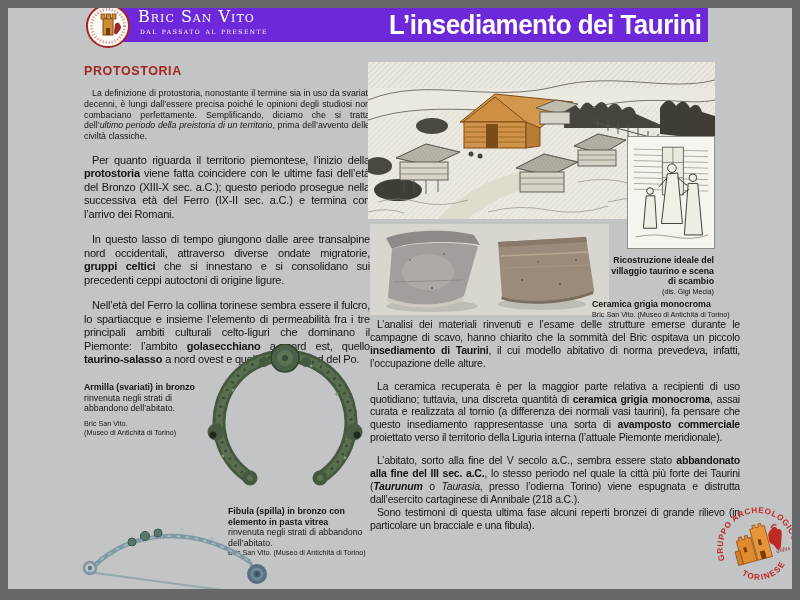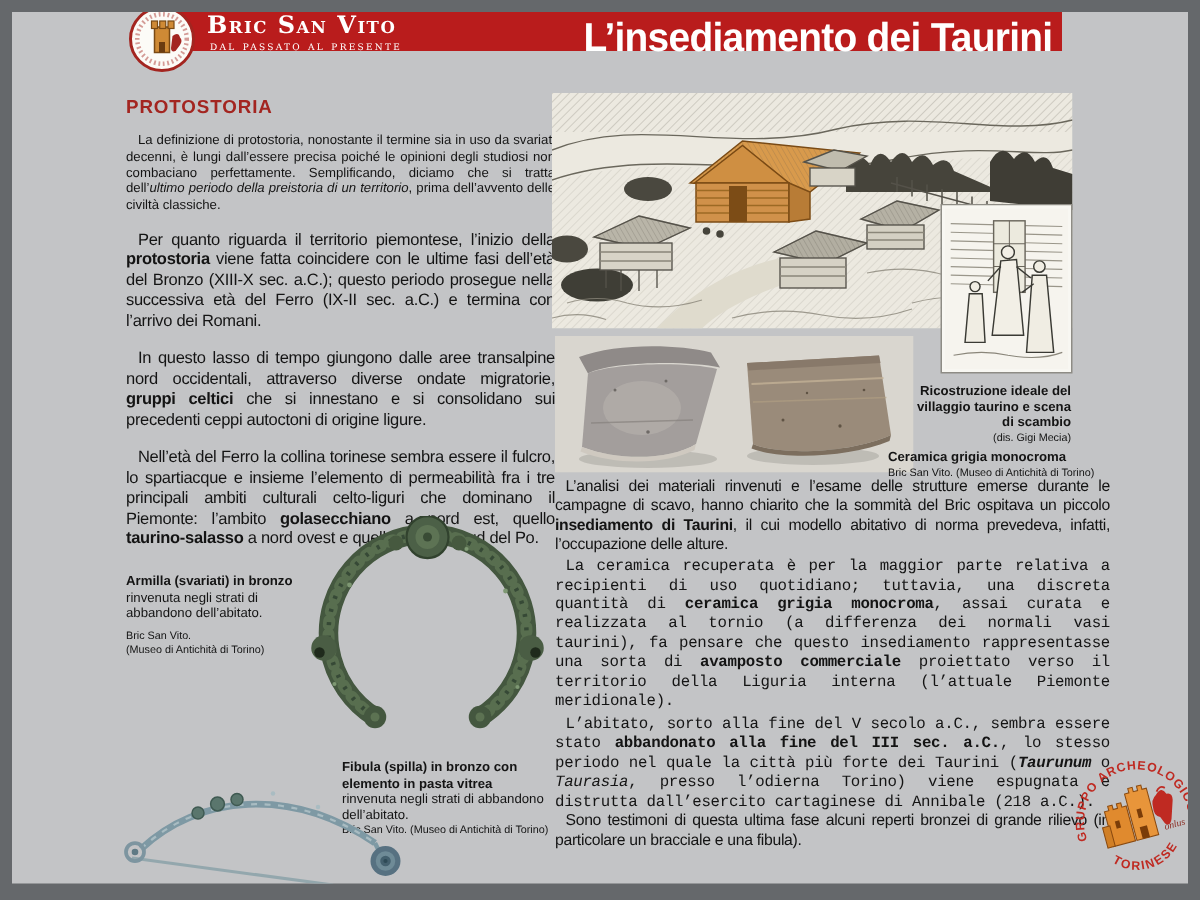--- a/index.html
+++ b/index.html
@@ -2,27 +2,27 @@
 <html><head>
 <meta charset="utf-8">
 <style>
   html,body{margin:0;padding:0;background:#4a4d50;}
   *{box-sizing:border-box;}
   .frame{position:relative;width:800px;height:600px;background:#65686b;overflow:hidden;
          font-family:"Liberation Sans",sans-serif;color:#141414;}
   .page{position:absolute;left:8px;top:8px;right:8px;bottom:11px;background:#c3c4c6;overflow:hidden;}
 
   
-  .header-bar{position:absolute;left:87px;top:0px;width:613px;height:26px;background:#b91c1c;
+  .header-bar{position:absolute;left:87px;top:0px;width:613px;height:34px;background:#6d28d9;
               border-radius:17px 0 0 17px;}
   .header-title{position:absolute;right:6px;top:0;line-height:34px;color:#ffffff;font-weight:bold;
                 font-size:27px;letter-spacing:-0.5px;transform:scaleX(0.96);transform-origin:right center;}
   .logo-badge{position:absolute;left:78px;top:-4px;width:44px;height:44px;}
   .logo-text{position:absolute;left:130px;top:1px;color:#ffffff;line-height:1;}
-  .logo-title{font-family:"DejaVu Serif",serif;font-variant:small-caps;font-weight:bold;
+  .logo-title{font-family:"DejaVu Serif",serif;font-variant:small-caps;font-weight:normal;
               font-size:16px;letter-spacing:1px;}
   .logo-subtitle{font-family:"DejaVu Serif",serif;font-variant:small-caps;font-size:8.5px;
                  letter-spacing:1.5px;margin-top:2px;margin-left:2px;}
 
   
   .left-col{position:absolute;left:76px;top:56px;width:286px;}
   .left-col h2{margin:0 0 10px 0;font-size:12.5px;font-weight:bold;color:#a32520;letter-spacing:0.6px;}
   .left-col p{margin:0 0 12px 0;text-align:justify;font-size:11px;line-height:13.5px;
               letter-spacing:-0.2px;text-indent:8px;}
   .left-col p.small{font-size:8.8px;line-height:10.8px;letter-spacing:0;}
@@ -35,21 +35,21 @@
   .cap-armilla{left:76px;top:374px;width:126px;}
   .cap-fibula{left:220px;top:498px;width:156px;}
   .cap-village{left:584px;top:247px;width:122px;text-align:right;padding-left:19px;}
   .cap-village .cap-credit{margin-top:0px;}
   .cap-ceramica{left:584px;top:291px;width:160px;}
 
   
   .right-col{position:absolute;left:362px;top:310px;width:370px;}
   .right-col p{margin:0;text-align:justify;font-size:10.5px;line-height:12.9px;
                letter-spacing:-0.2px;text-indent:7px;}
-  .right-col p.gap{margin-top:2px;font-family:Liberation Mono, monospace;}
+  .right-col p.gap{margin-top:10px;}
 
   
   .village{position:absolute;left:360px;top:54px;width:347px;height:157px;}
   .exchange{position:absolute;left:620px;top:129px;width:86px;height:111px;
             border:2px solid #f8f7f2;box-shadow:0 0 0 1px #8e8c85;background:#f6f4ee;}
   .pottery{position:absolute;left:362px;top:216px;width:239px;height:91px;}
   .bracelet{position:absolute;left:177px;top:336px;width:192px;height:154px;}
   .fibula{position:absolute;left:64px;top:508px;width:240px;height:82px;}
   .stamp{position:absolute;left:706px;top:494px;width:86px;height:86px;transform:rotate(-15deg);}
 </style>

